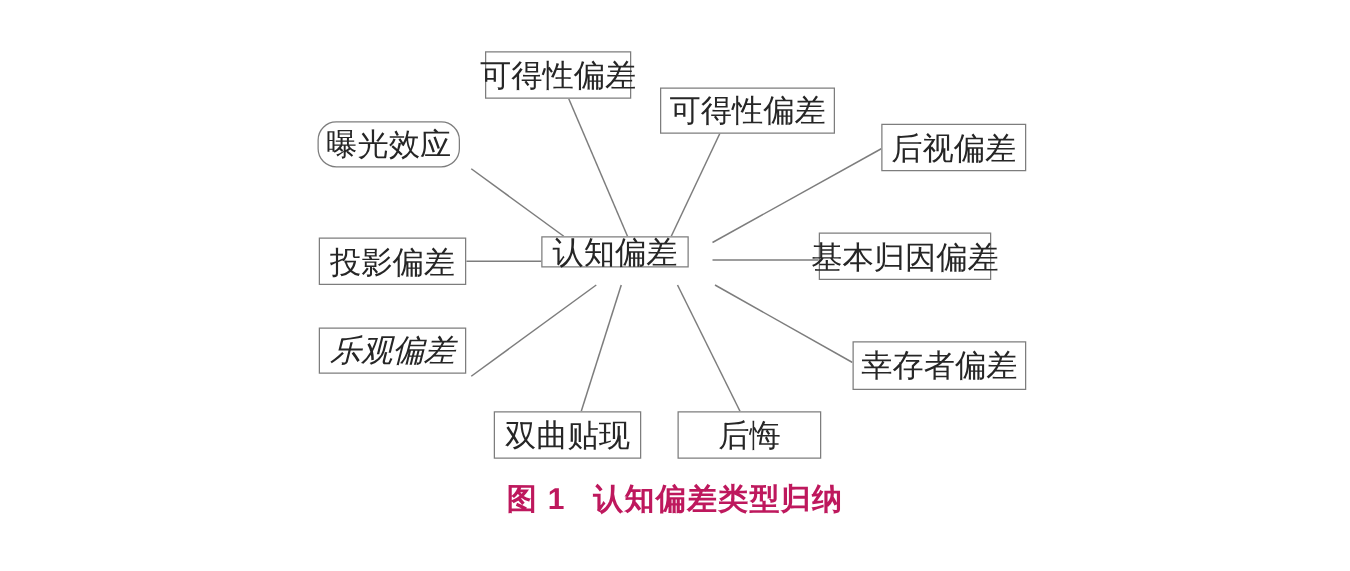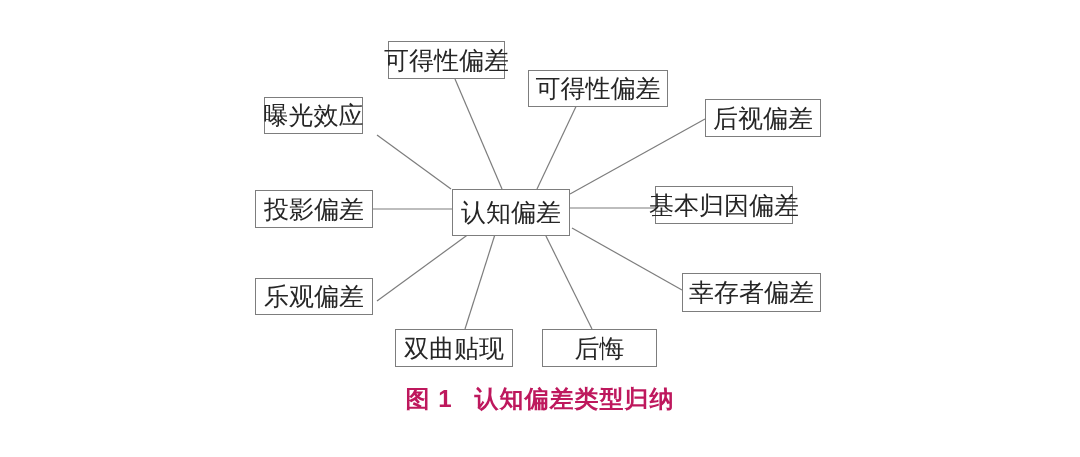--- a/index.html
+++ b/index.html
@@ -70,31 +70,31 @@
     <line x1="477" y1="228" x2="377" y2="301"></line>
     <line x1="497" y1="228" x2="465" y2="329"></line>
     <line x1="542" y1="228" x2="592" y2="329"></line>
     <line x1="572" y1="228" x2="682" y2="290"></line>
   </svg>
 
   <div class="node" style="left:388px; top:41px; width:117px; height:38px;">可得性偏差</div>
 
   <div class="node" style="left:528px; top:42px; width:140px; height:37px;margin-top:28px;">可得性偏差</div>
 
-  <div class="node" style="left:264px; top:97px; width:99px; height:37px;">曝光效应</div>
+  <div class="node" style="left:254px; top:97px; width:114px; height:37px;border-radius:15px;">曝光效应</div>
 
   <div class="node" style="left:255px; top:190px; width:118px; height:38px;">投影偏差</div>
 
   <div class="node" style="left:705px; top:99px; width:116px; height:38px;">后视偏差</div>
 
-  <div class="node" style="left:452px; top:189px; width:118px; height:47px;">认知偏差</div>
+  <div class="node" style="left:433px; top:189px; width:118px; height:25px;">认知偏差</div>
 
   <div class="node" style="left:655px; top:186px; width:138px; height:38px;">基本归因偏差</div>
 
-  <div class="node" style="left:255px; top:278px; width:118px; height:37px;">乐观偏差</div>
+  <div class="node" style="left:255px; top:262px; width:118px; height:37px;font-style:italic;">乐观偏差</div>
 
   <div class="node" style="left:682px; top:273px; width:139px; height:39px;">幸存者偏差</div>
 
   <div class="node" style="left:395px; top:329px; width:118px; height:38px;">双曲贴现</div>
 
   <div class="node" style="left:542px; top:329px; width:115px; height:38px;">后悔</div>
 
   <div class="caption">
     <span class="cap-label">图 1</span><span>认知偏差类型归纳</span>
   </div>

